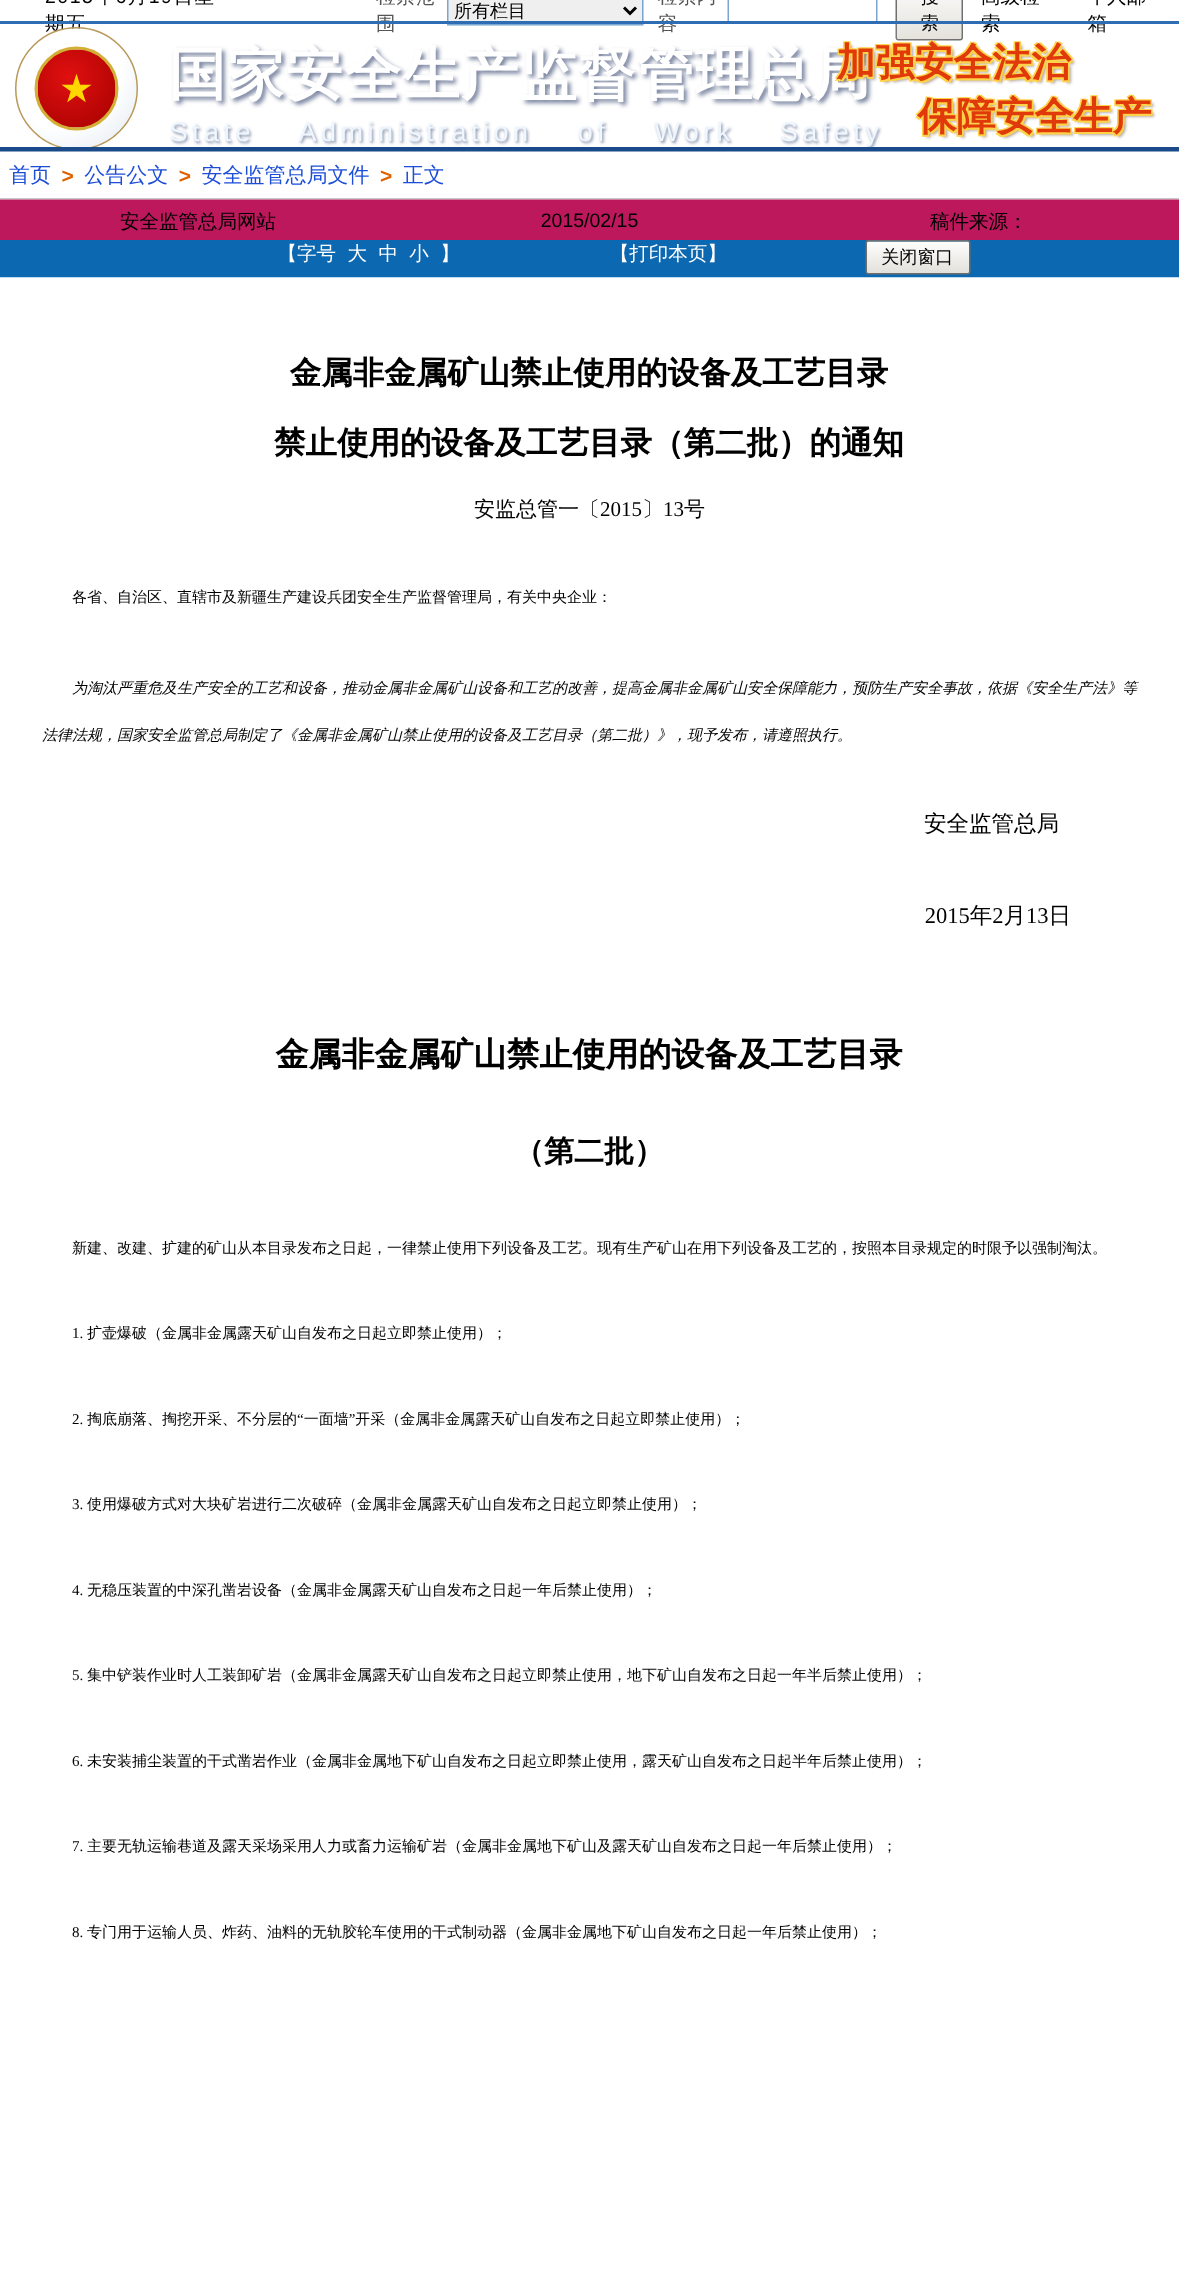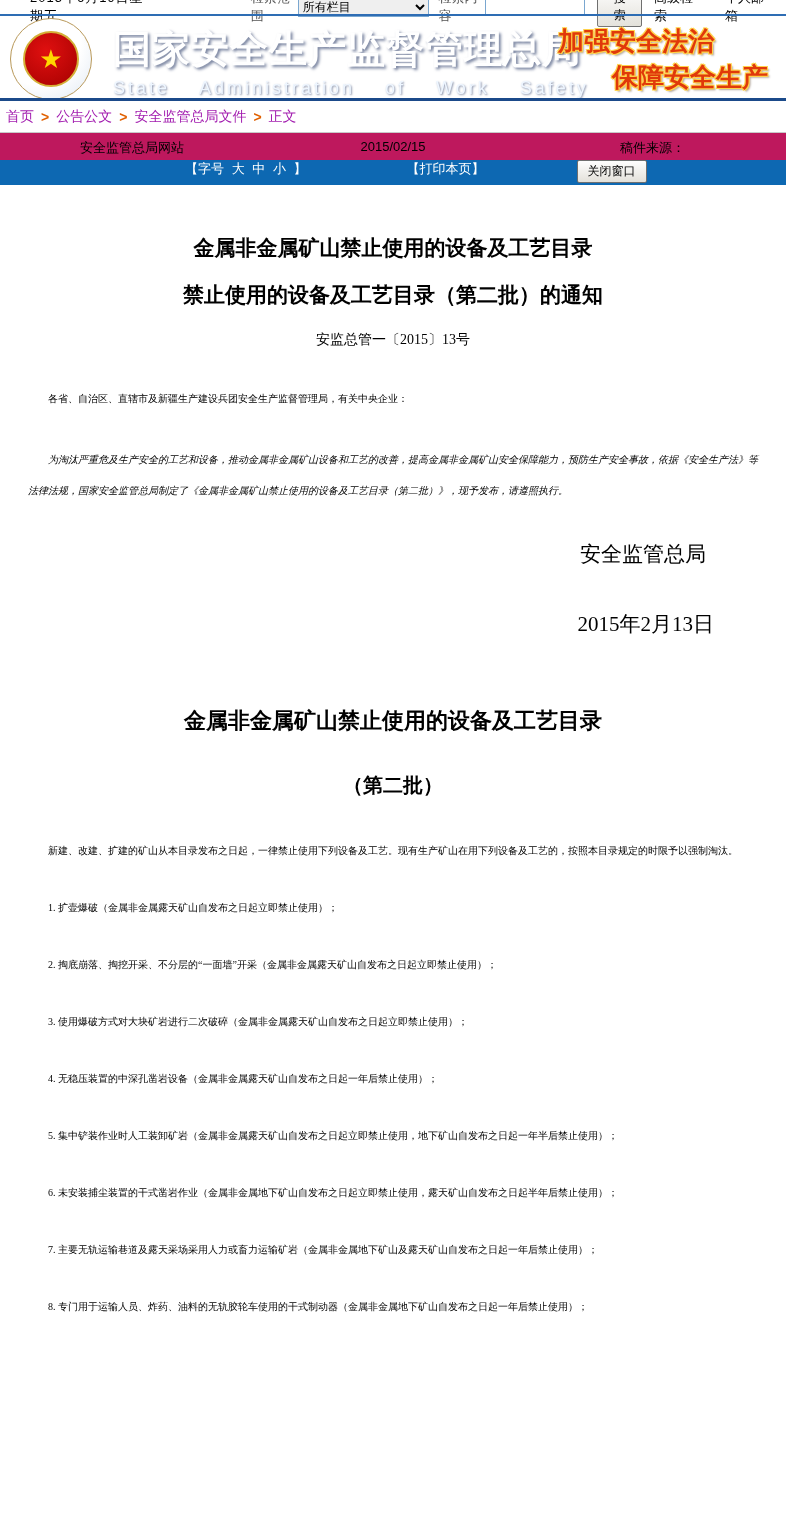--- a/index.html
+++ b/index.html
@@ -29,40 +29,40 @@
   .titles { position:absolute; left:113px; top:8px; z-index:2; }
   .titles .cn { font-size:38px; font-weight:bold; color:#fff; letter-spacing:1px; text-shadow:2px 2px 3px rgba(10,30,80,.55); font-family:"Liberation Serif", serif; }
   .titles .en { margin-top:3px; color:#eef6ff; font-size:18px; letter-spacing:3px; word-spacing:22px; text-shadow:1px 1px 2px rgba(10,30,80,.5); }
   .slogan { position:absolute; right:14px; top:8px; text-align:right; z-index:2; font-weight:bold; font-size:26px; line-height:36px; font-family:"Liberation Serif", serif;
     color:#e0390a; text-shadow:-1px -1px 0 #ffd24a,1px -1px 0 #ffd24a,-1px 1px 0 #ffd24a,1px 1px 0 #ffd24a, 2px 2px 2px rgba(60,30,0,.4); }
   .slogan .l1 { margin-right:58px; } .slogan .l2 { margin-right:4px; }
 
   
   .breadcrumb { height:32px; display:flex; align-items:center; font-size:14px; padding-left:6px; background:#fff; border-bottom:1px solid #c9c9c9; }
   .breadcrumb .sep { color:#e06000; margin:0 7px; font-weight:bold; }
-  .breadcrumb a { color:#a21caf; text-decoration:none; cursor:pointer; }
+  .breadcrumb a { color:#1d4ed8; text-decoration:none; cursor:pointer; }
 
   
   .metabar { height:27px; background:#be185d; position:relative; font-size:13px; }
   .metabar span { position:absolute; top:6px; }
   .metabar .site { left:80px; } .metabar .pubdate { left:50%; transform:translateX(-50%); } .metabar .source { left:620px; }
 
   
   .toolbar { height:25px; background:#0d68b2; display:flex; align-items:flex-start; color:#fff; font-size:13px;gap:32px; }
   .toolbar .fs { margin-left:183px; } .toolbar .fs span { cursor:pointer; margin:0 2px; }
   .toolbar .print { margin-left:66px; cursor:pointer; }
   .toolbar .close-btn { margin-left:60px; }
 
   
   .article { background:#fff; padding:0 28px; font-family:"Liberation Serif", serif; }
   .doc-title { font-size:21px; font-weight:bold; text-align:center; line-height:47px; }
   .doc-title.first { padding-top:40px; }
   .doc-num { text-align:center; font-size:14px; margin-top:12px; }
   .article p { font-size:10px; line-height:31px; text-indent:2em; margin-top:26px; text-align:justify; }
-  .sig { text-align:right; font-size:21px; margin-top:34px; }
+  .sig { text-align:right; font-size:15px; margin-top:34px; }
   .sig.org { padding-right:52px; } .sig.date { padding-right:44px; margin-top:42px; }
   .catalog-title { font-size:22px; font-weight:bold; text-align:center; margin-top:68px; }
   .catalog-sub { font-size:20px; font-weight:bold; text-align:center; margin-top:36px; }
   .catalog-intro { margin-top:36px !important; }
 </style>
 </head>
 <body>
 
 <div class="topbar">
   <span class="date">2015年6月19日星期五</span>

